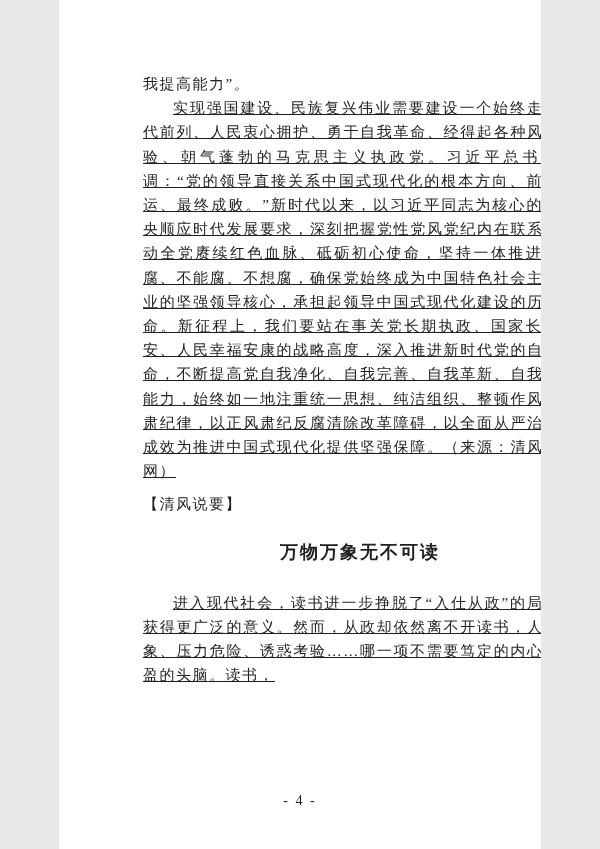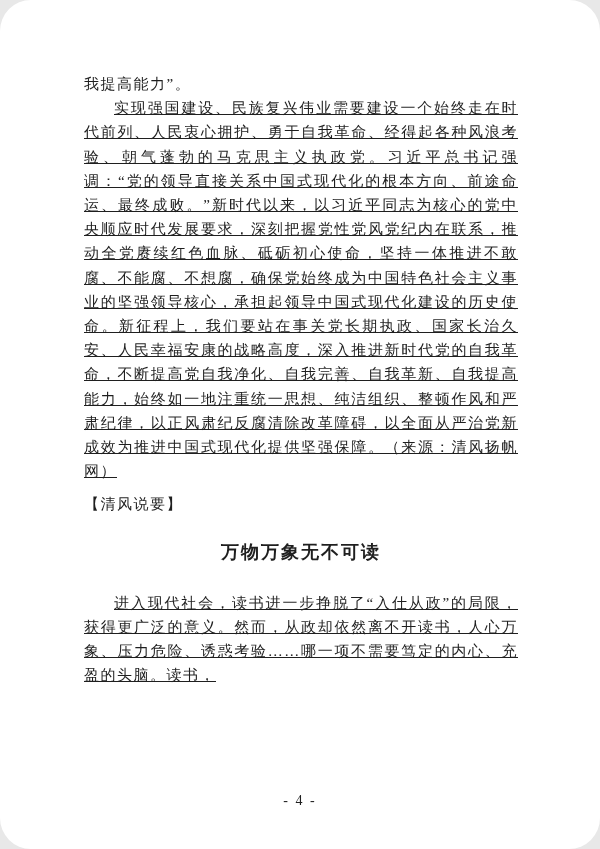--- a/index.html
+++ b/index.html
@@ -1,25 +1,24 @@
 <!DOCTYPE html>
 <html style="--paper: #ffffff; --ink: #1f1f1f;"><head>
 <meta charset="utf-8">
 <style>
   :root { --paper:#ffffff; --ink:#1f1f1f; }
   html,body { margin:0; padding:0; background:#e8e8e8; }
   .page {
     position:relative;
-    width:600px; height:849px;
+    width:482px; height:849px;
     margin:0 auto;
     background:var(--paper);
     color:var(--ink);
     font-family:"Liberation Serif","DejaVu Serif",serif;
     overflow:hidden;
-    border-radius:31px;
   }
   .text-column {
     position:absolute;
     left:84px; top:72px;
     width:434px;
   }
   .body-text {
     margin:0;
     font-size:15px;
     line-height:24.2px;

